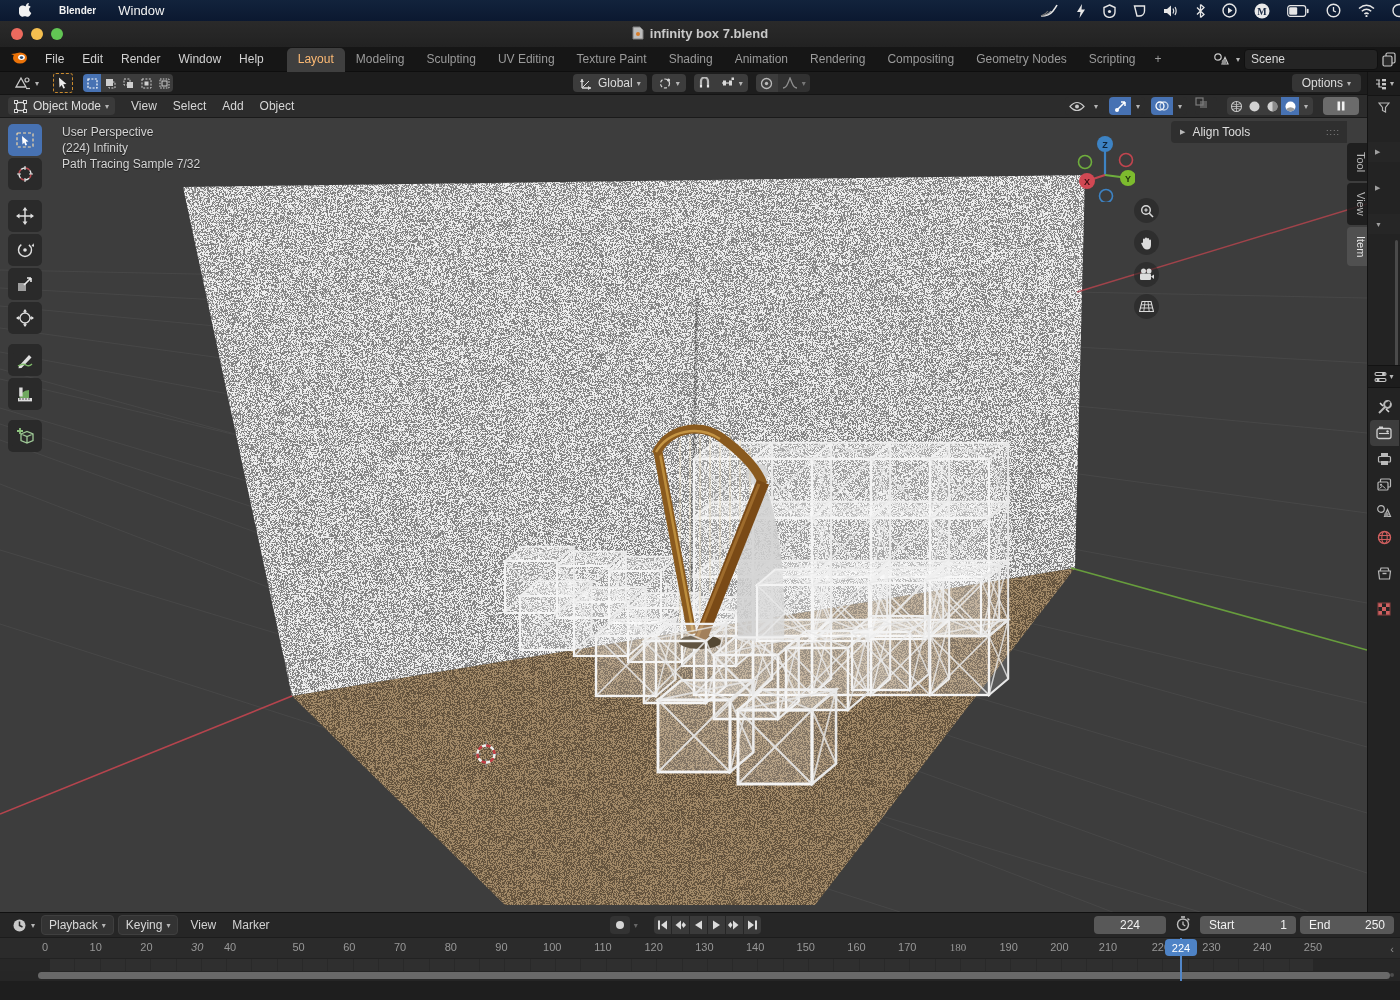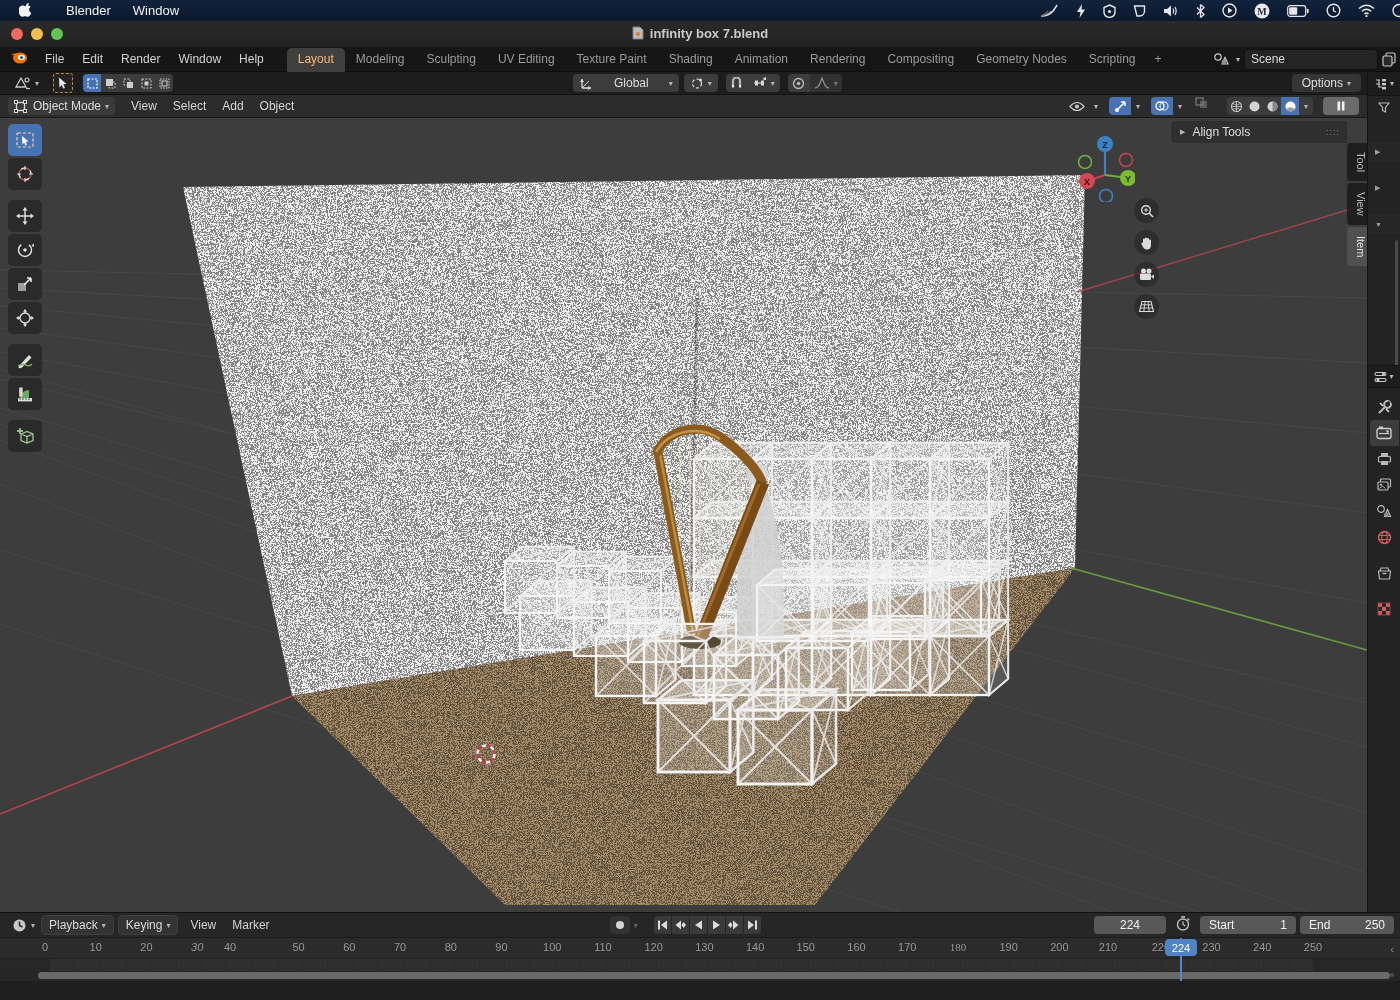--- a/index.html
+++ b/index.html
@@ -2,21 +2,21 @@
 <html><head>
 <meta charset="utf-8">
 <style>
   html,body{margin:0;padding:0;background:#111;}
   body{font-family:"Liberation Sans","DejaVu Sans",sans-serif;-webkit-font-smoothing:antialiased;}
   .screen{position:relative;width:1400px;height:1000px;background:#1e1e1e;overflow:hidden;font-size:12px;color:#cfcfcf;}
 
   
   .macbar{position:absolute;left:0;top:0;width:1400px;height:21px;background:linear-gradient(#12233c,#0b1830);display:flex;align-items:center;color:#f2f2f2;}
   .macbar .apple{margin-left:14px;width:22px;display:flex;justify-content:center;}
-  .macbar .appname{font-weight:normal;font-size:13px;margin-left:30px;}
+  .macbar .appname{font-weight:bold;font-size:10px;margin-left:23px;}
   .macbar .mitem{font-size:13px;margin-left:22px;}
   .macbar .status{margin-left:auto;display:flex;align-items:center;gap:17px;margin-right:0px;}
   .macbar .status svg{display:block;}
 
   
   .titlebar{position:absolute;left:0;top:21px;width:1400px;height:26px;background:linear-gradient(#2a2a2a,#222);display:flex;align-items:center;}
   .tl{width:12px;height:12px;border-radius:50%;margin-left:8px;}
   .tl.c{background:#ec6a5e;margin-left:11px;} .tl.m{background:#f5bf4f;} .tl.z{background:#62c554;}
   .wintitle{position:absolute;left:0;right:0;text-align:center;color:#c9c9c9;font-weight:bold;font-size:13px;pointer-events:none;}
   .wintitle .doc{display:inline-block;vertical-align:-2px;margin-right:6px;}
@@ -268,21 +268,21 @@
           </svg>
         </span>
       <span class="sbtn">
           <svg width="11" height="11" viewBox="0 0 11 11">
             <rect x="1" y="1" width="9" height="9" fill="none" stroke="#cfcfcf" stroke-dasharray="1.6 1.2"></rect>
             <rect x="3" y="3" width="5" height="5" fill="none" stroke="#cfcfcf"></rect>
           </svg>
         </span>
     </span>
 
-    <span class="btn" style="margin-left:400px;gap:16px;">
+    <span class="btn" style="margin-left:400px;">
       <svg width="14" height="13" viewBox="0 0 14 13">
           <path d="M3 11 V2 M3 11 H12" stroke="#d8d8d8" stroke-width="1.3" fill="none"></path>
           <path d="M3 2 l-2 3 h4 Z M12 11 l-3 -2 v4 Z" fill="#d8d8d8"></path>
           <path d="M3 11 L10 4" stroke="#d8d8d8" stroke-width="1" fill="none"></path>
         </svg>
       <span style="margin-left:5px;">Global</span>
       <span class="chev">▾</span>
     </span>
     <span class="btn" style="margin-left:5px;">
       <svg width="14" height="13" viewBox="0 0 14 13">
@@ -560,20 +560,25 @@
       <g transform="translate(486,636)">
         <line x1="-13" y1="0" x2="-5" y2="0" stroke="#8a8a8a" stroke-width="1.2"></line>
           <line x1="5" y1="0" x2="13" y2="0" stroke="#8a8a8a" stroke-width="1.2"></line>
         <line x1="0" y1="-13" x2="0" y2="-5" stroke="#8a8a8a" stroke-width="1.2"></line>
           <line x1="0" y1="5" x2="0" y2="13" stroke="#8a8a8a" stroke-width="1.2"></line>
         <circle r="8.5" fill="none" stroke="#f0f0f0" stroke-width="2.4" stroke-dasharray="4.45 4.45"></circle>
         <circle r="8.5" fill="none" stroke="#c43e46" stroke-width="2.4" stroke-dasharray="4.45 4.45" stroke-dashoffset="4.45"></circle>
       </g>
     </svg>
 
+    <div class="vptext">
+      <div>User Perspective</div>
+      <div>(224) Infinity</div>
+      <div>Path Tracing Sample 7/32</div>
+    </div>
 
     <div class="ltool">
       <span class="t on">
           <svg width="18" height="16" viewBox="0 0 18 16">
             <rect x="1" y="1" width="16" height="14" rx="1" fill="none" stroke="#f5d9a8" stroke-width="1.2" stroke-dasharray="3 2"></rect>
             <path d="M6 4 L12.5 9.5 L9.8 9.8 L11 13 L9.4 13.5 L8.2 10.4 L6.5 12.4 Z" fill="#fff"></path>
           </svg>
         </span>
       <span class="t">
           <svg width="18" height="18" viewBox="0 0 18 18">

